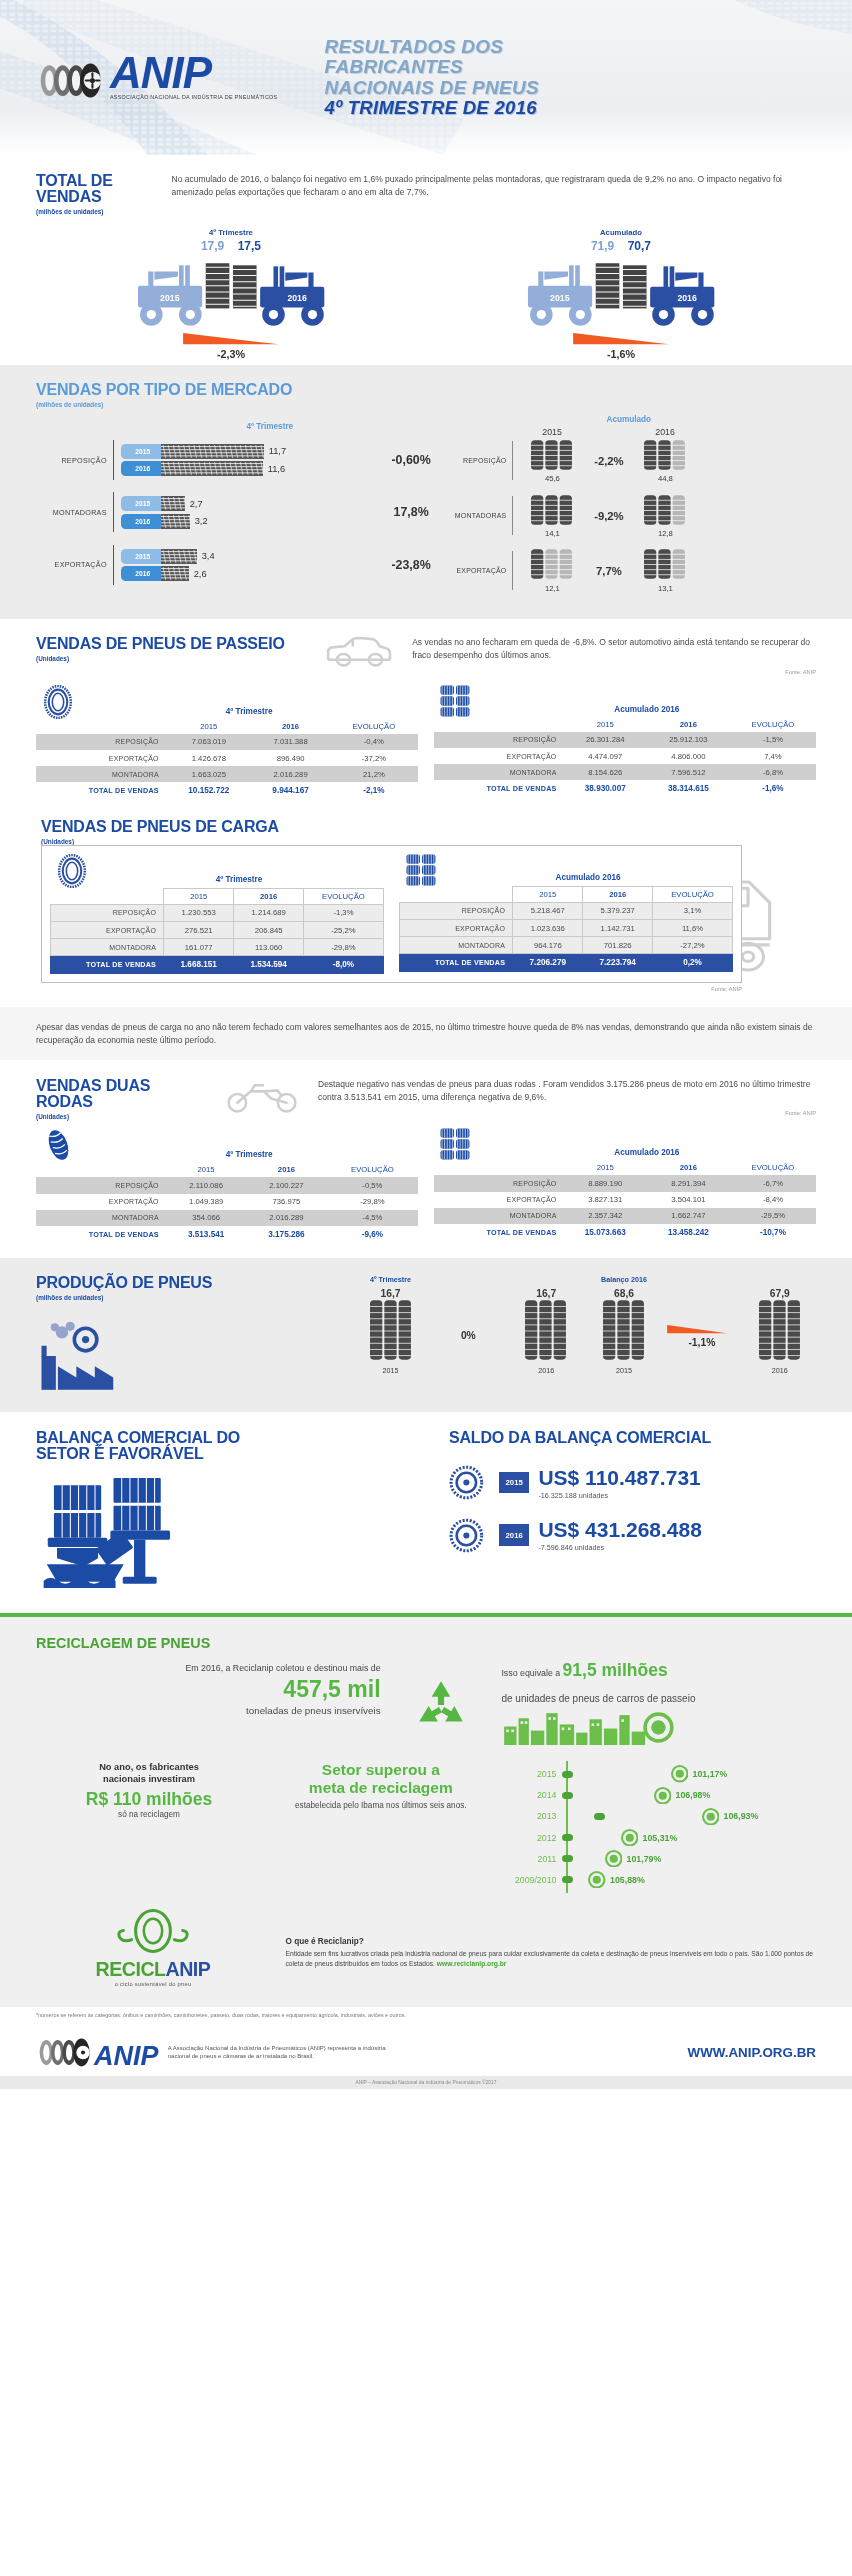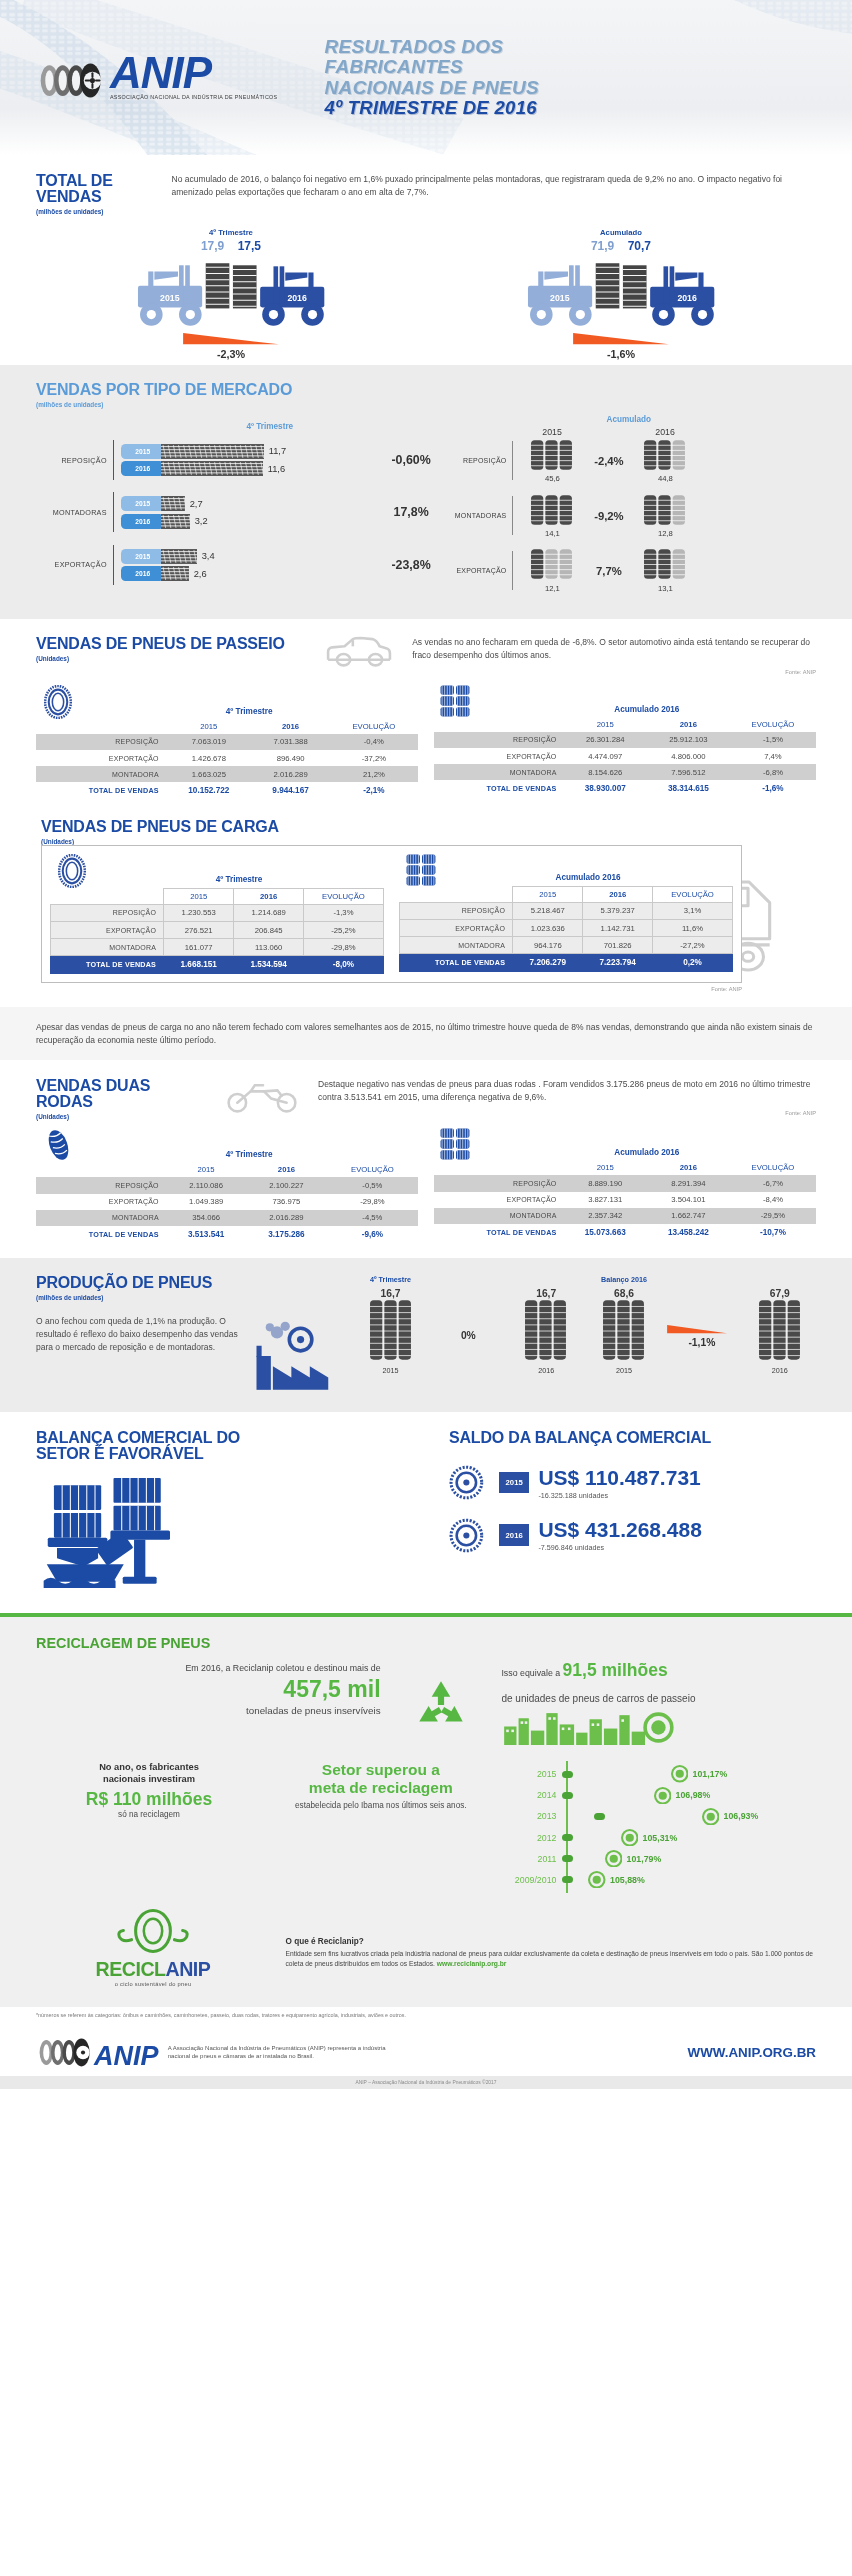--- a/index.html
+++ b/index.html
@@ -448,21 +448,21 @@
                   <rect x="2" y="2" width="24" height="58" rx="7" fill="#4a4a4a"></rect>
                   <rect x="30" y="2" width="24" height="58" rx="7" fill="#4a4a4a"></rect>
                   <rect x="58" y="2" width="24" height="58" rx="7" fill="#4a4a4a"></rect>
               <g stroke="#fff" stroke-width="1.4">
                     <path d="M2 12h80M2 22h80M2 32h80M2 42h80M2 52h80"></path>
                   </g>
                 </g>
             </svg>
             <div class="acc-num">45,6</div>
           </div>
-          <div class="acc-pct">-2,4%</div>
+          <div class="acc-pct">-2,2%</div>
           <div class="acc-col">
             <svg width="44" height="32" viewBox="0 0 86 62">
               <g>
                   <rect x="2" y="2" width="24" height="58" rx="7" fill="#4a4a4a"></rect>
                   <rect x="30" y="2" width="24" height="58" rx="7" fill="#4a4a4a"></rect>
                   <rect x="58" y="2" width="24" height="58" rx="7" fill="#b6b6b6"></rect>
               <g stroke="#fff" stroke-width="1.4">
                     <path d="M2 12h80M2 22h80M2 32h80M2 42h80M2 52h80"></path>
                   </g>
                 </g>
@@ -952,21 +952,20 @@
       </div>
     </div>
   </div>
 
   <div class="section bg-grey">
     <div class="prod-wrap">
       <div class="prod-left">
         <div class="sec-title">PRODUÇÃO DE PNEUS</div>
         <div class="sec-sub">(milhões de unidades)</div>
         <div style="display:flex; gap:9.3px; margin-top:13.4px;">
-          <div class="body-text" style="flex:1">O ano fechou com queda de 1,1% na produção. O resultado é reflexo do baixo desempenho das vendas para o mercado de reposição e de montadoras.</div>
           <svg width="93" height="82" viewBox="0 0 180 160">
             <g fill="#2b4fa2">
               <rect x="10" y="80" width="28" height="66"></rect>
               <path d="M42 146 L42 100 L78 122 L78 100 L114 122 L114 100 L150 122 L150 146 Z"></path>
               <rect x="10" y="60" width="10" height="22"></rect>
               <circle cx="96" cy="48" r="22" fill="none" stroke="#2b4fa2" stroke-width="7"></circle>
               <circle cx="96" cy="48" r="7"></circle>
             </g>
             <g fill="#2b4fa2" opacity=".45">
               <circle cx="50" cy="34" r="12"></circle>

